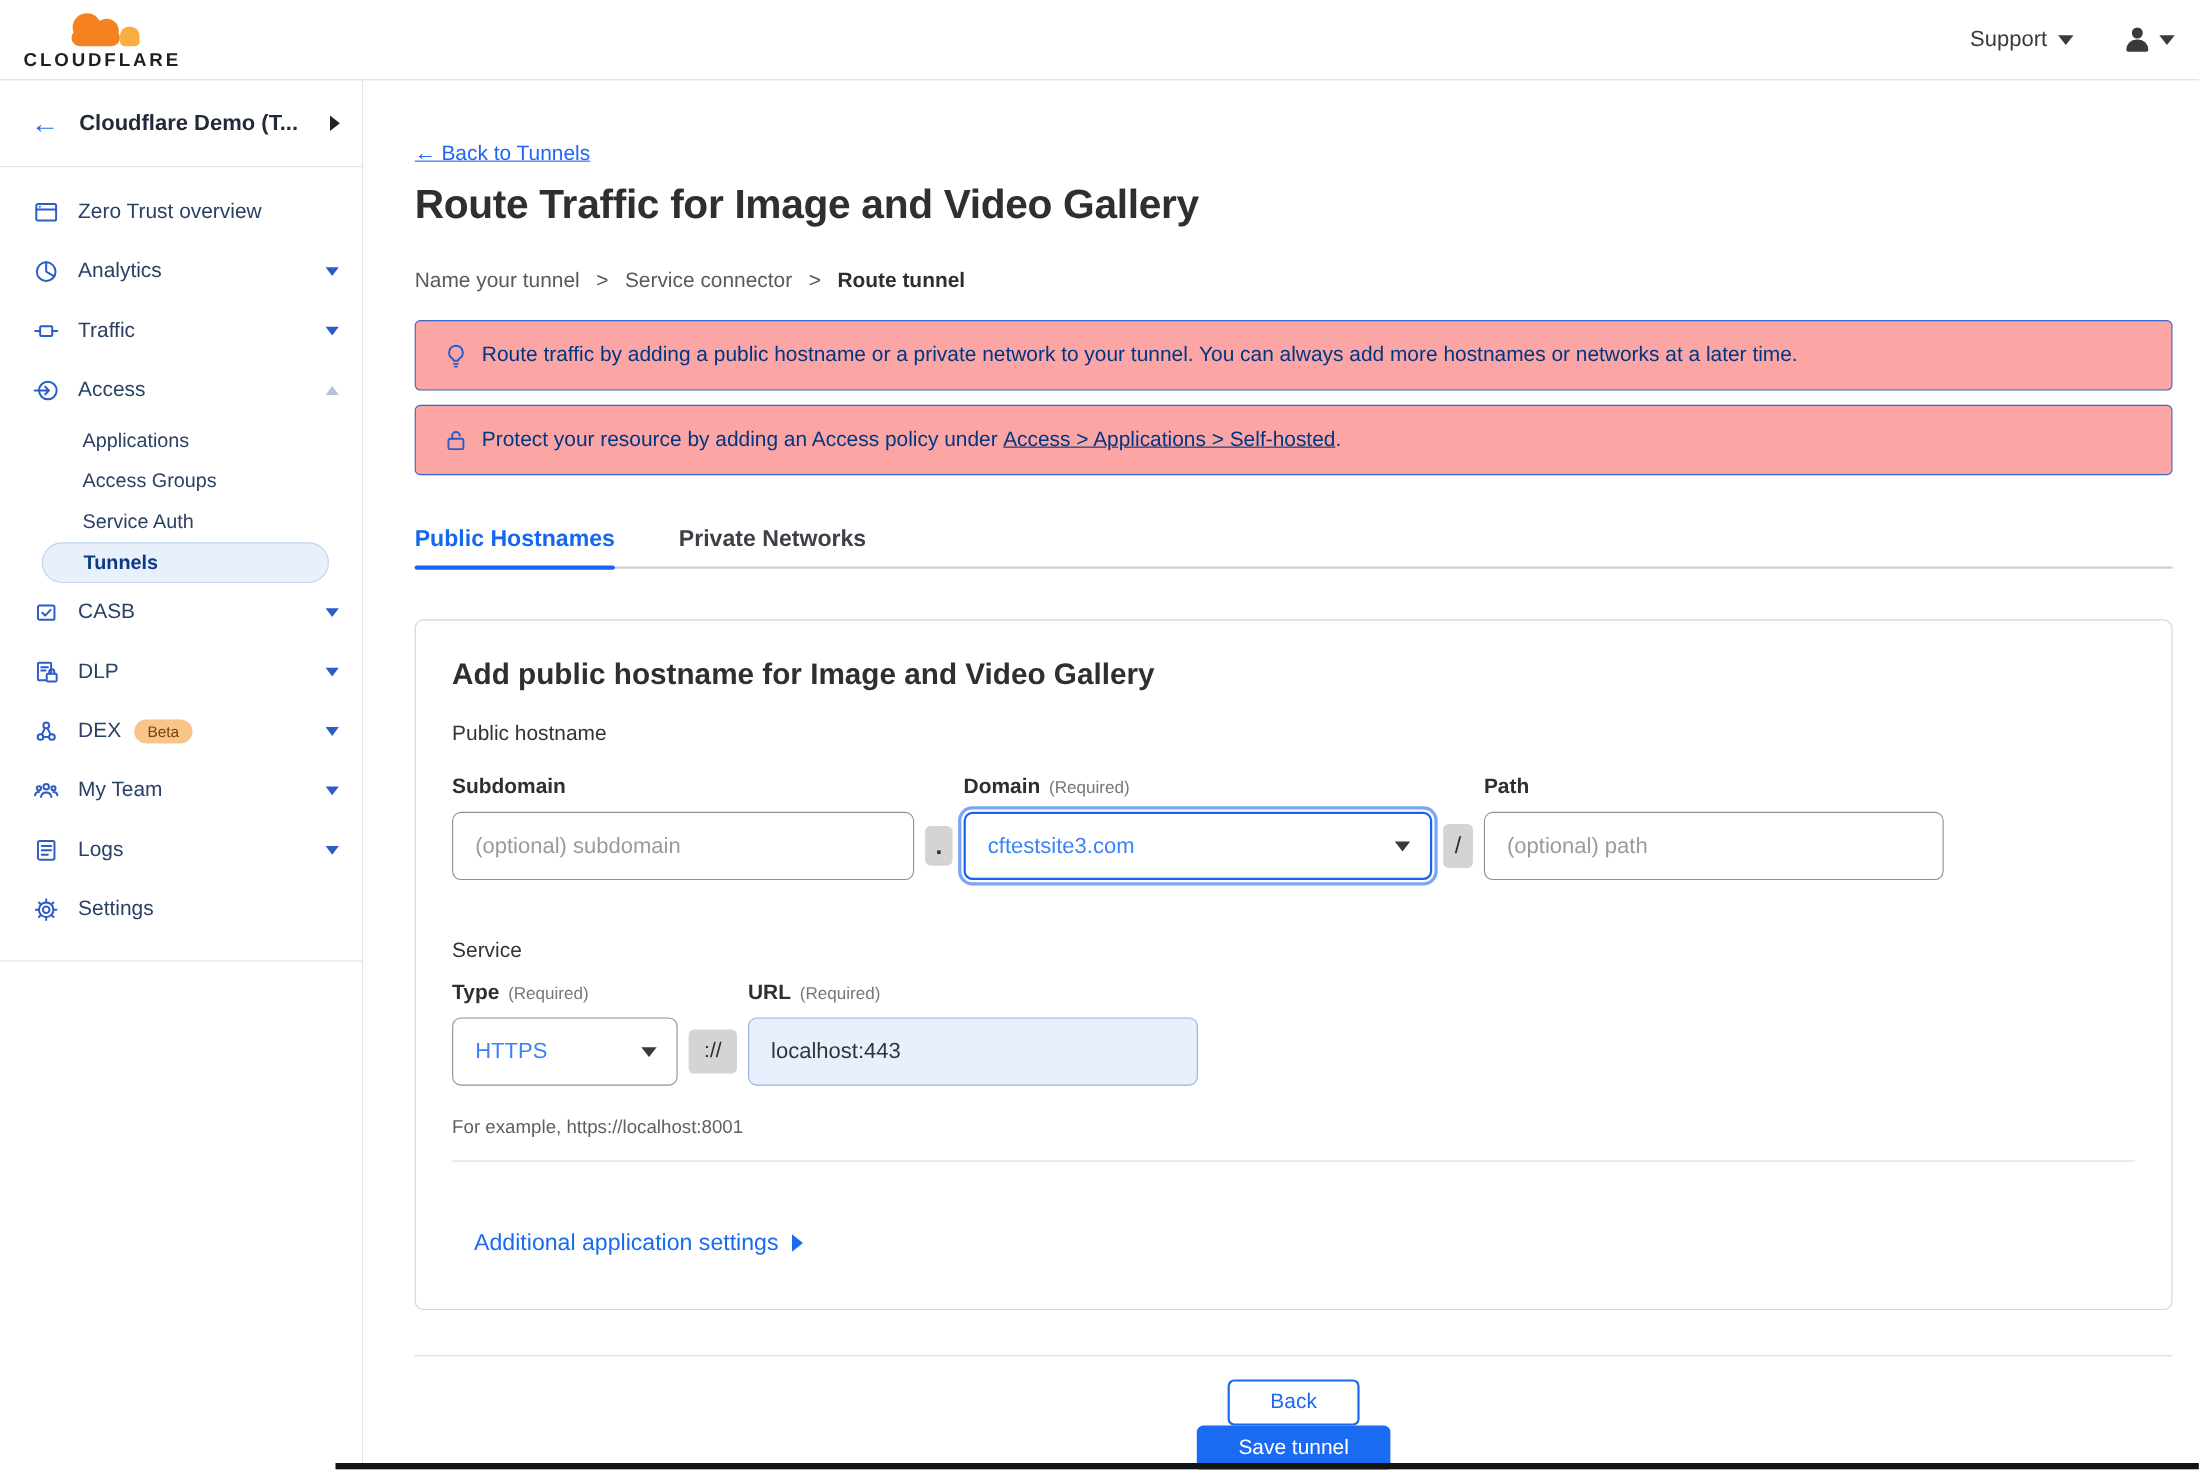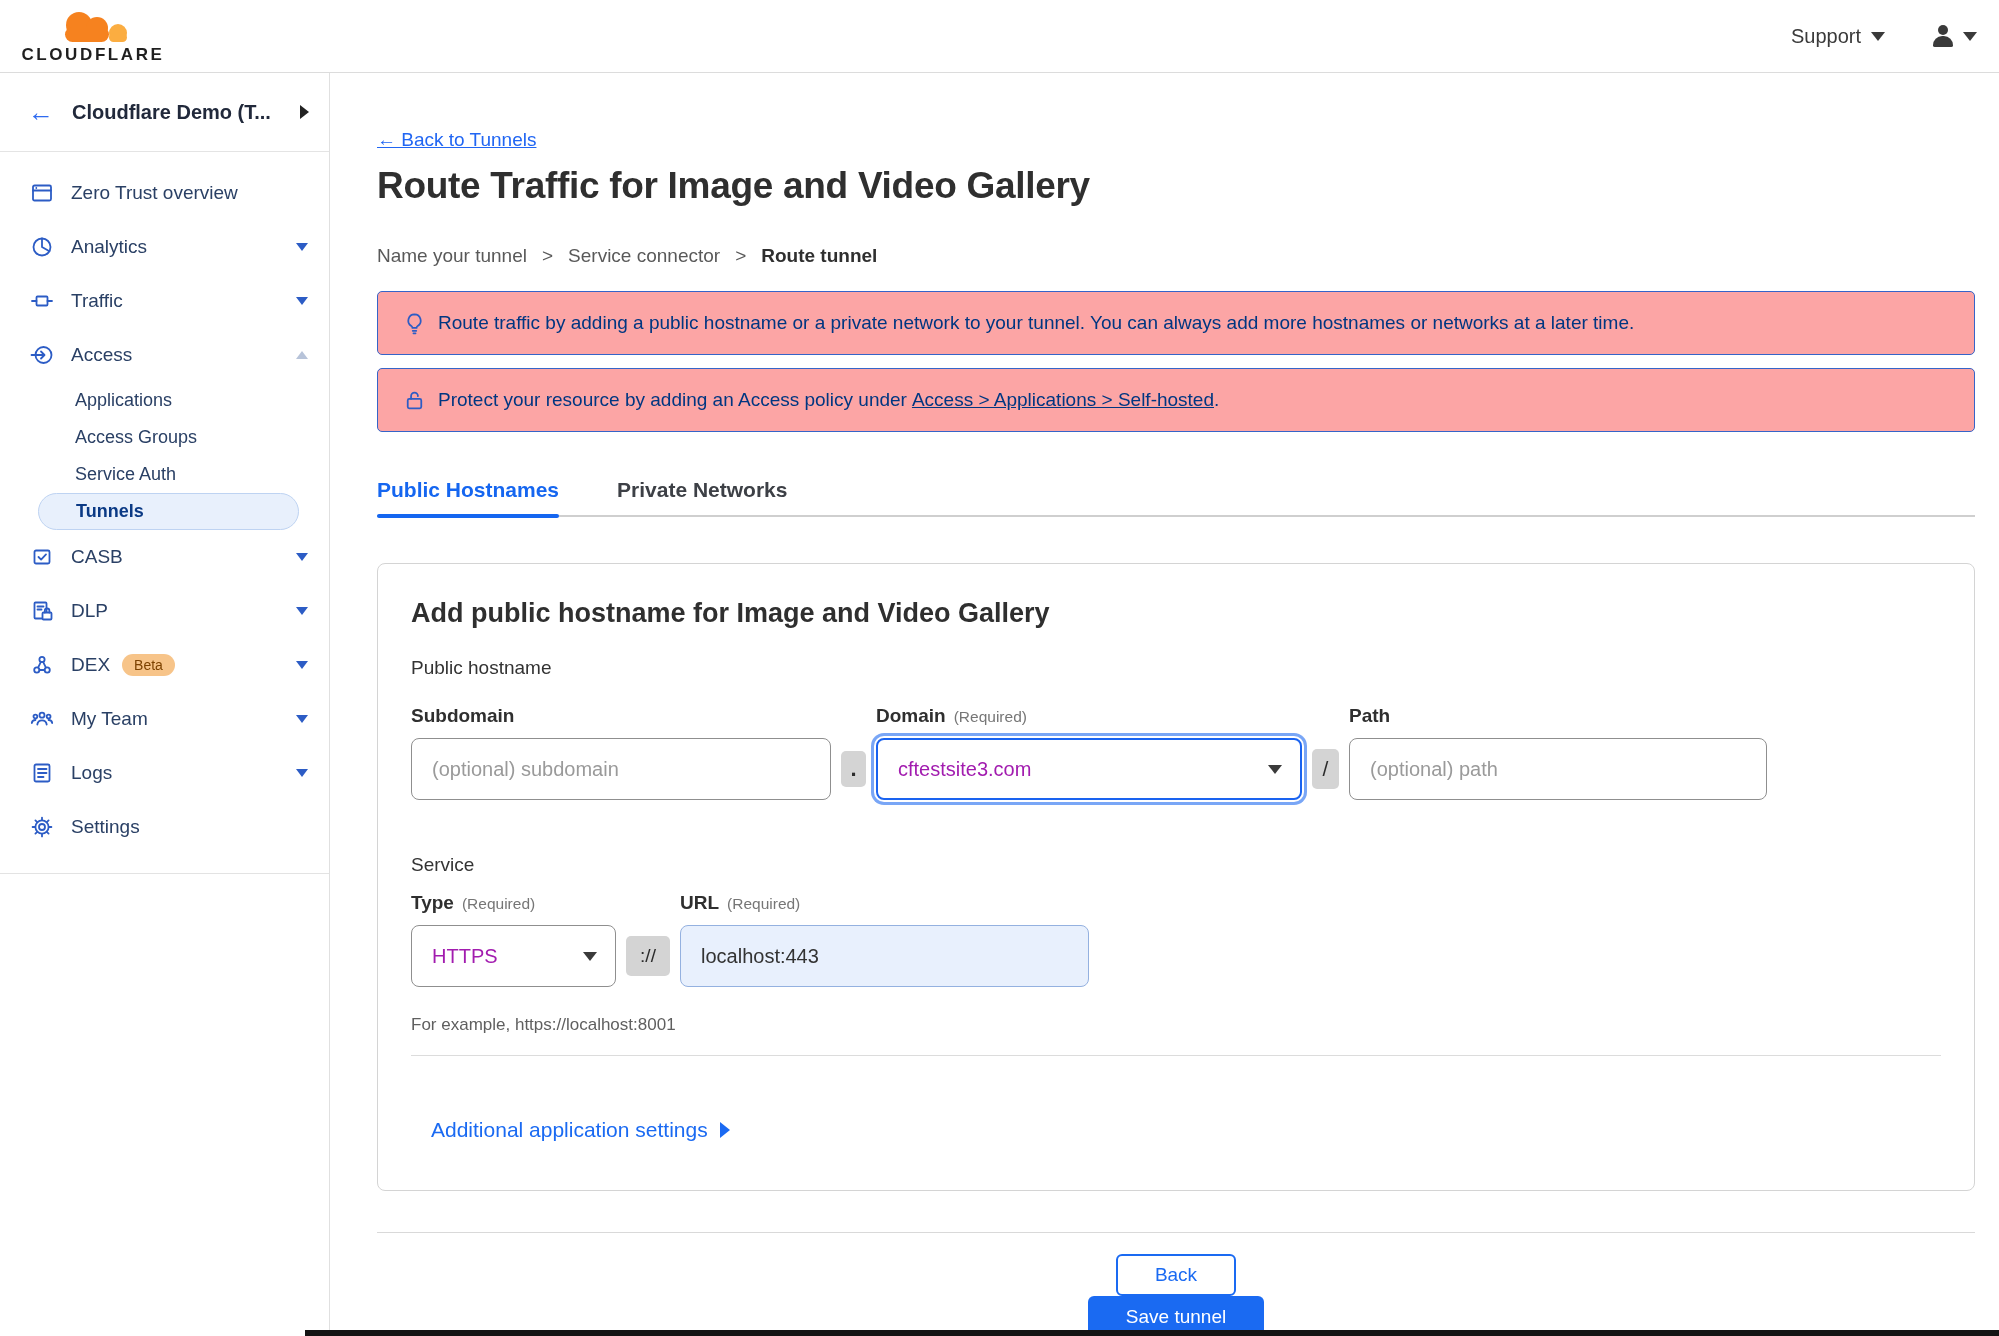--- a/index.html
+++ b/index.html
@@ -92,21 +92,21 @@
   .tb {
     height:62px; border:1px solid #8f8f8f; border-radius:8px; padding:0 20px;
     font-size:20px; color:#333; background:#fff; font-family:"Liberation Sans", sans-serif; outline:none;
   }
   .tb::placeholder { color:#9a9a9a; }
   .w-sub { width:420px; } .w-dom { width:426px; } .w-path { width:418px; }
   .w-type { width:205px; } .w-url { width:409px; }
   .select {
     height:62px; border:1px solid #8f8f8f; border-radius:8px; background:#fff;
     display:flex; align-items:center; justify-content:space-between; padding:0 18px 0 20px;
-    font-size:20px; color:#a21caf; cursor:pointer;
+    font-size:20px; color:#3b82f6; cursor:pointer;
   }
   .select .sarrow { width:0; height:0; border-left:7px solid transparent; border-right:7px solid transparent; border-top:9px solid #3a3a3a; }
   .select.focused { border:2px solid #1a63f0; box-shadow:0 0 0 2px #ffffff, 0 0 0 5px #79a6f6; }
   .chip {
     background:#d4d4d4; color:#2b2b2b; border-radius:5px; margin:0 10px;
     display:flex; align-items:center; justify-content:center;
   }
   .chip-dot { width:25px; height:36px; margin-top:46px; font-size:22px; font-weight:700; }
   .chip-slash { width:27px; height:40px; margin-top:44px; font-size:21px; }
   .chip-scheme { width:44px; height:40px; margin-top:44px; font-size:19px; }

